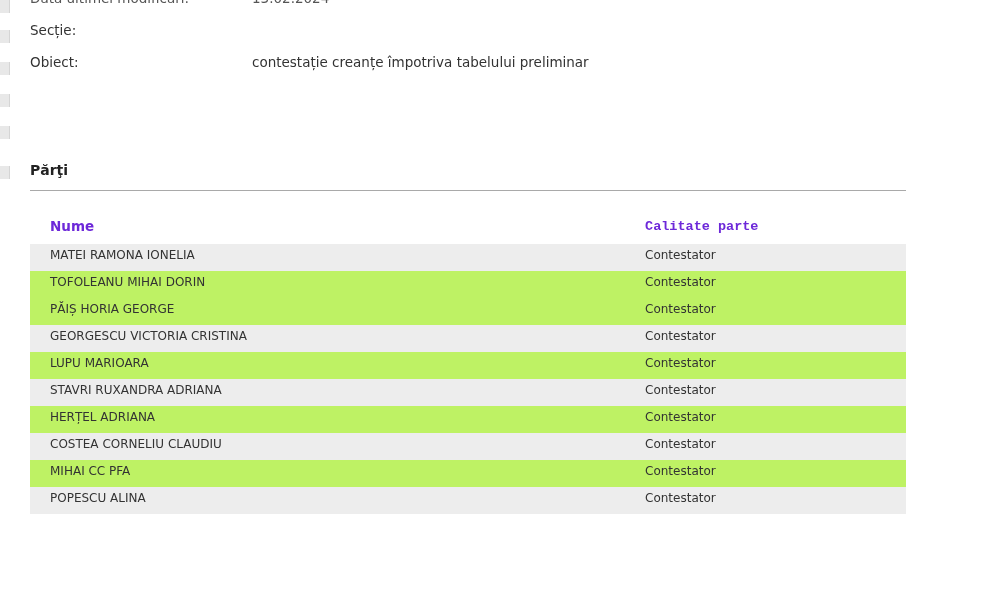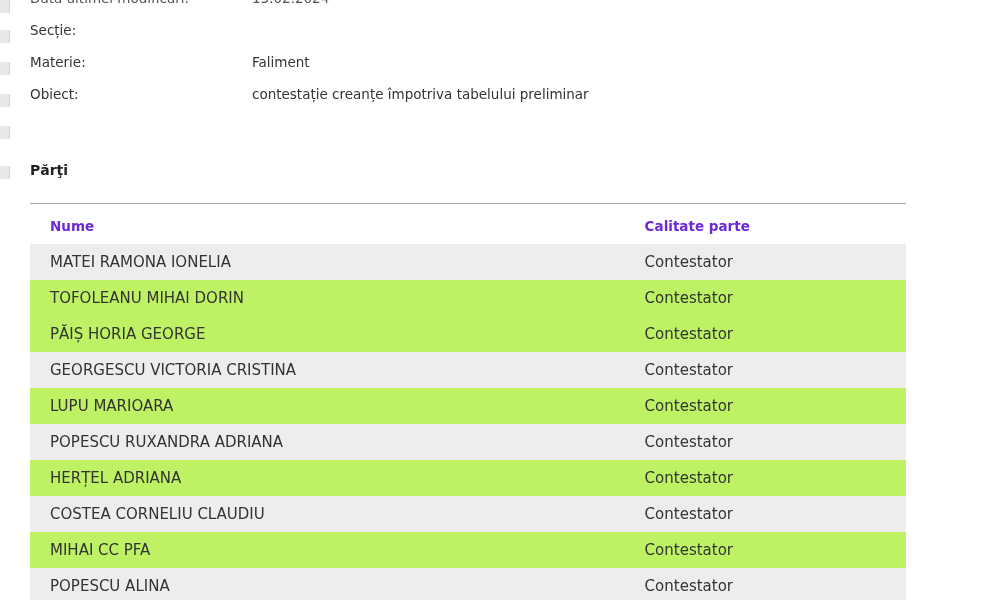--- a/index.html
+++ b/index.html
@@ -84,54 +84,54 @@
 
   
   .section-heading {
     position: absolute;
     left: 16px;
     top: 162px;
     width: 876px;
     font-weight: bold;
     font-size: 14px;
     color: #222222;
-    padding-bottom: 25px;
+    padding-bottom: 12px;
     border-bottom: 1px solid #a9a9a9;
   }
 
   
   .party-table {
     position: absolute;
     left: 16px;
     top: 212px;
     width: 876px;
     border-collapse: collapse;
   }
   .party-table th {
     text-align: left;
     font-weight: bold;
     font-size: 13.5px;
     color: #6d28d9;
     padding: 6px 0 10px 20px;
     background: #ffffff;
   }
   .party-table td {
-    font-size: 15px;
-    color: #333333;
-    padding: 9px 0 9px 20px;
+    font-size: 12px;
+    color: #333333;
+    padding: 3px 0 9px 20px;
     height: 15px;
   }
   .party-table tr.odd td {
     background: #ededed;
   }
   .party-table tr.even td {
     background: #bef264;
   }
   .col-name { width: 604px; }
-  .col-quality { width: 272px; }
+  .col-quality { width: 272px; font-family: Liberation Mono, monospace; }
 </style>
 </head>
 <body>
 
 <div class="page">
 
   <div class="left-rail">
     <div class="chip" style="top:0px;"></div>
     <div class="chip" style="top:30px;"></div>
     <div class="chip" style="top:62px;"></div>
@@ -146,24 +146,20 @@
 
       <div class="detail-row row-clipped">
         <div class="detail-label">Data ultimei modificări:</div>
         <div class="detail-value">13.02.2024</div>
       </div>
 
       <div class="detail-row">
         <div class="detail-label">Secție:</div>
       </div>
 
-      <div class="detail-row">
-        <div class="detail-label">Materie:</div>
-        <div class="detail-value">Faliment</div>
-      </div>
 
       <div class="detail-row">
         <div class="detail-label">Obiect:</div>
         <div class="detail-value">contestație creanțe împotriva tabelului preliminar</div>
       </div>
 
 
     </div>
 
     <div class="section-heading">Părţi</div>
@@ -190,21 +186,21 @@
         </tr>
         <tr class="odd">
           <td>GEORGESCU VICTORIA CRISTINA</td>
           <td>Contestator</td>
         </tr>
         <tr class="even">
           <td>LUPU MARIOARA</td>
           <td>Contestator</td>
         </tr>
         <tr class="odd">
-          <td>POPESCU RUXANDRA ADRIANA</td>
+          <td>STAVRI RUXANDRA ADRIANA</td>
           <td>Contestator</td>
         </tr>
         <tr class="even">
           <td>HERȚEL ADRIANA</td>
           <td>Contestator</td>
         </tr>
         <tr class="odd">
           <td>COSTEA CORNELIU CLAUDIU</td>
           <td>Contestator</td>
         </tr>

